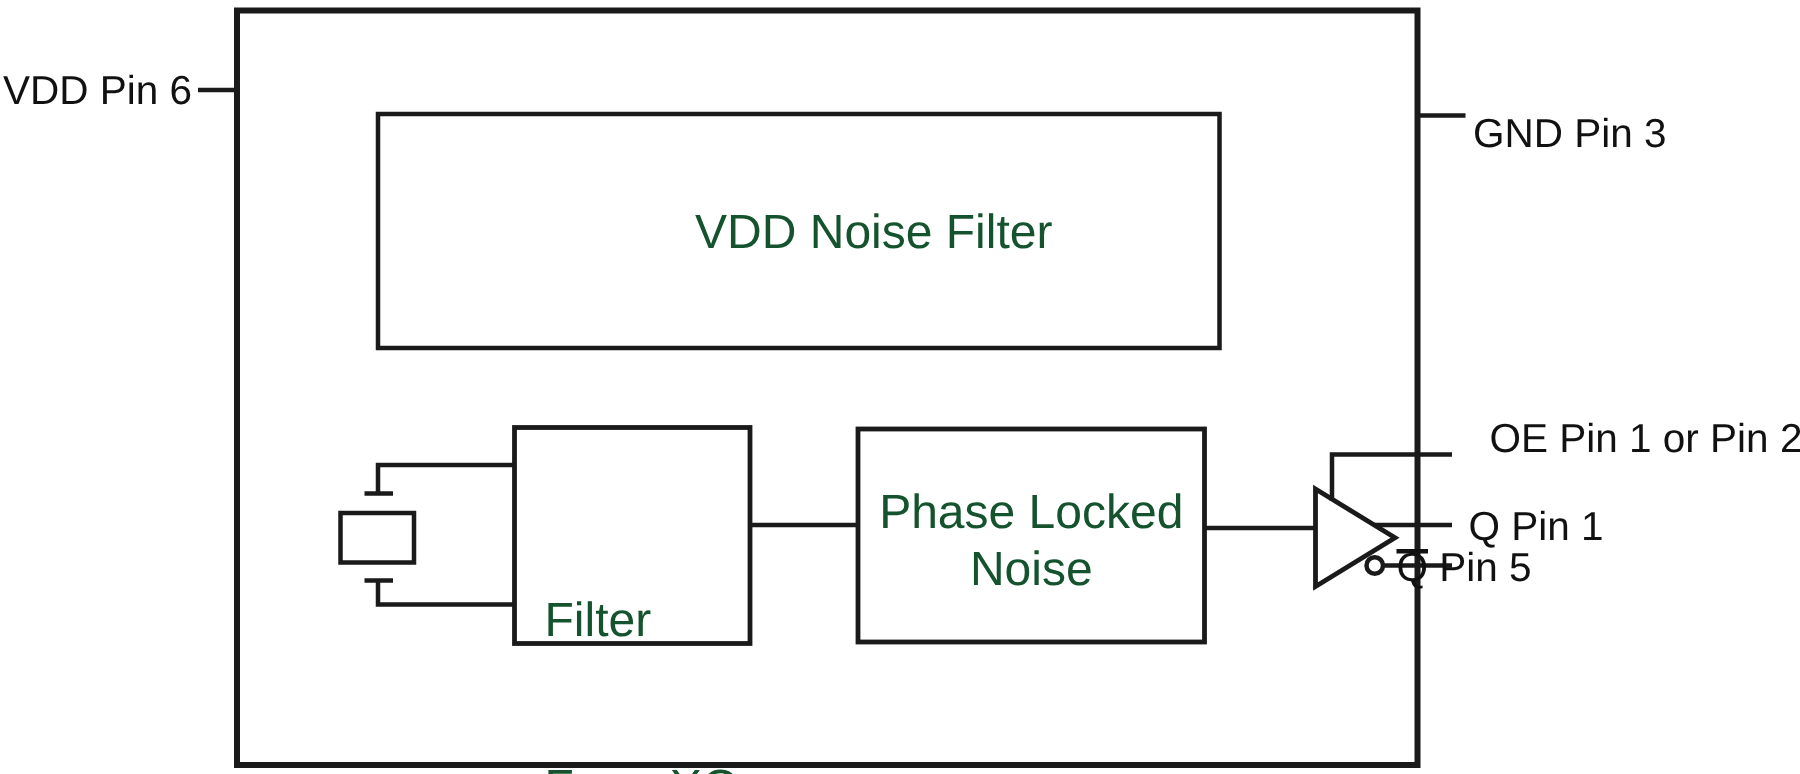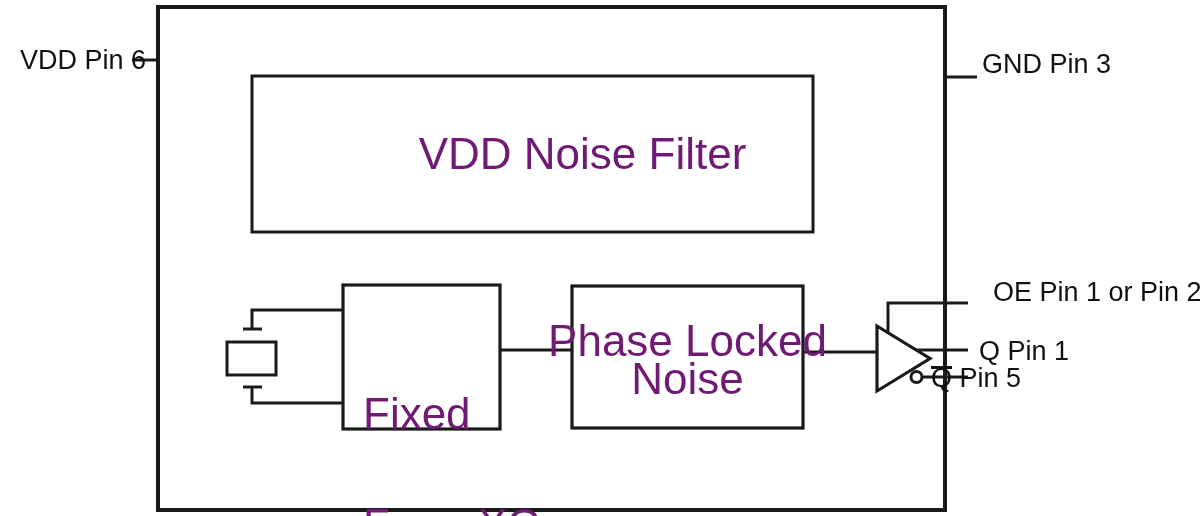--- a/index.html
+++ b/index.html
@@ -23,22 +23,22 @@
   }
   .label {
     position: absolute;
     font-size: 27px;
     line-height: 28px;
     white-space: pre;
     color: #111111;
   }
   .block-label {
     position: absolute;
-    font-size: 44px;
-    color: #701a75;
+    font-size: 32px;
+    color: #14532d;
     white-space: pre;
   }
   .nf-label {
     left: 252px; top: 76px;
     width: 561px; height: 156px;
     display: flex; align-items: center; justify-content: center;
     box-sizing: border-box;
     padding-left: 100px; 
   }
   .xo-label {
@@ -52,23 +52,23 @@
     display: flex; flex-direction: column;
     align-items: center; justify-content: center;
     box-sizing: border-box;
     padding-top: 6px;
     line-height: 38px;
     text-align: center;
   }
   .vdd-label {
     left: 0px; top: 46px;
     width: 128px;
-    padding-left: 20px;
+    text-align: right;
   }
-  .gnd-label  { left: 982px; top: 50px; }
+  .gnd-label  { left: 982px; top: 75px; }
   .oe-label   { left: 979px; top: 278px; margin-left: 14px; }
   .q-label    { left: 979px; top: 337px; }
   .qbar-label { left: 931px; top: 364px; }
   .qbar-letter {
     position: relative;
     display: inline-block;
   }
   .qbar-letter::before {
     content: '';
     position: absolute;
@@ -114,21 +114,21 @@
       <path d="M916,350 H968" stroke-width="3"></path>
 
       <circle cx="916.5" cy="377" r="5.5" stroke-width="3" fill="#ffffff"></circle>
       <path d="M922,377 H968" stroke-width="3"></path>
     </g>
   </svg>
 
   <div class="block-label nf-label">VDD Noise Filter</div>
 
   <div class="block-label xo-label">
-    <div>Fixed</div>
+    <div>Filter</div>
     <div>Freq. XO</div>
   </div>
 
   <div class="block-label pll-label">
     <div>Phase Locked</div>
     <div>Noise</div>
   </div>
 
   <div class="label vdd-label">VDD Pin 6</div>
 

